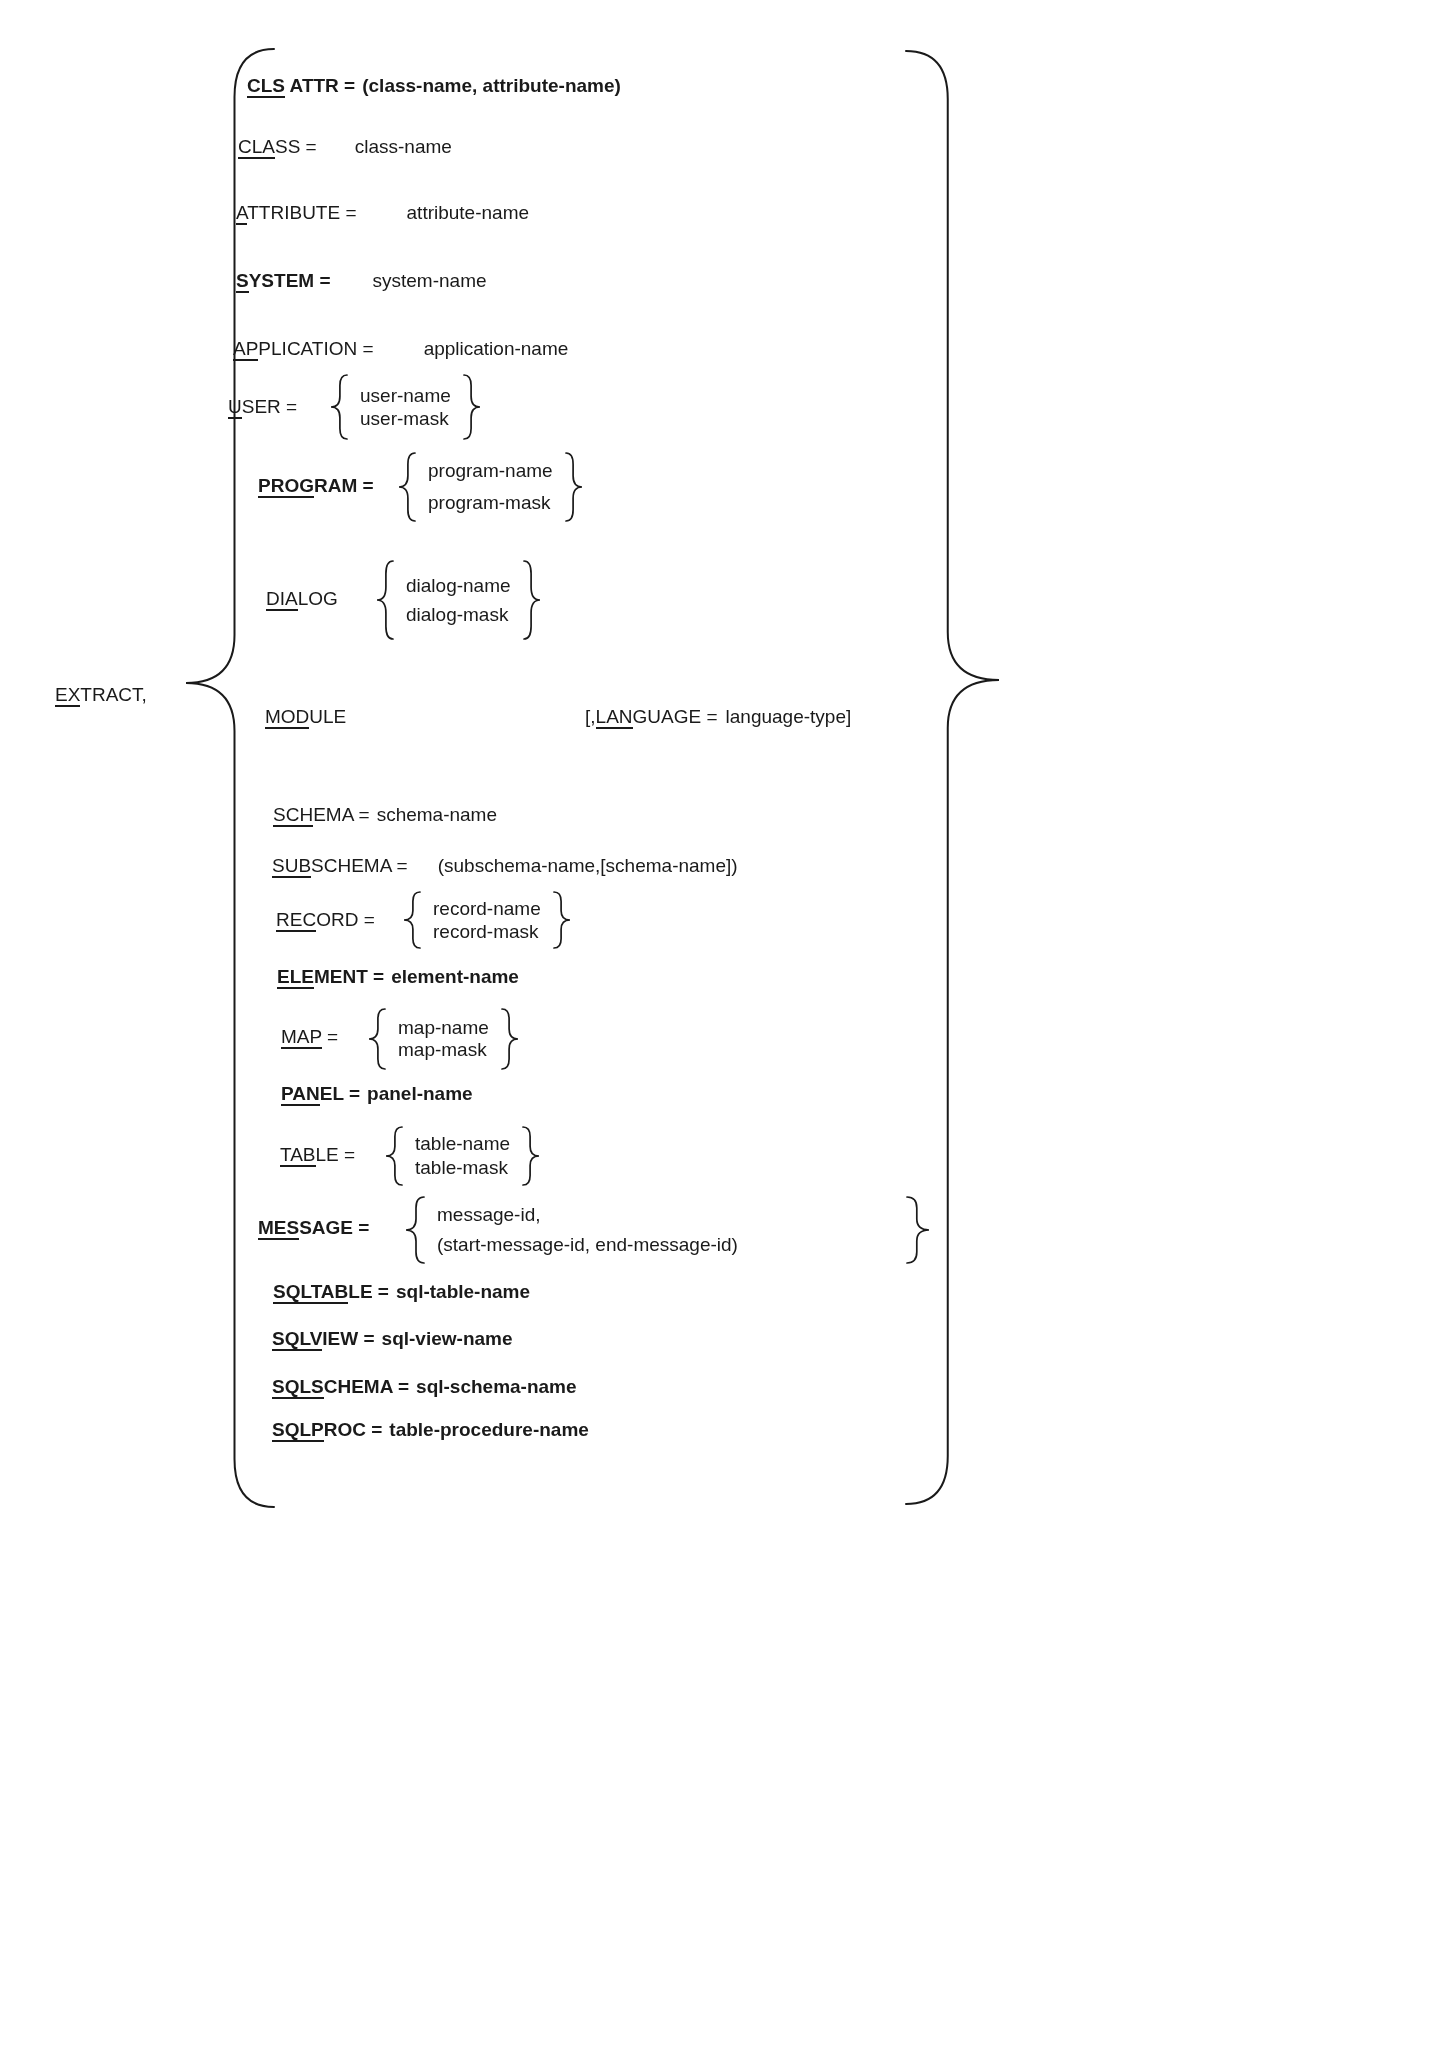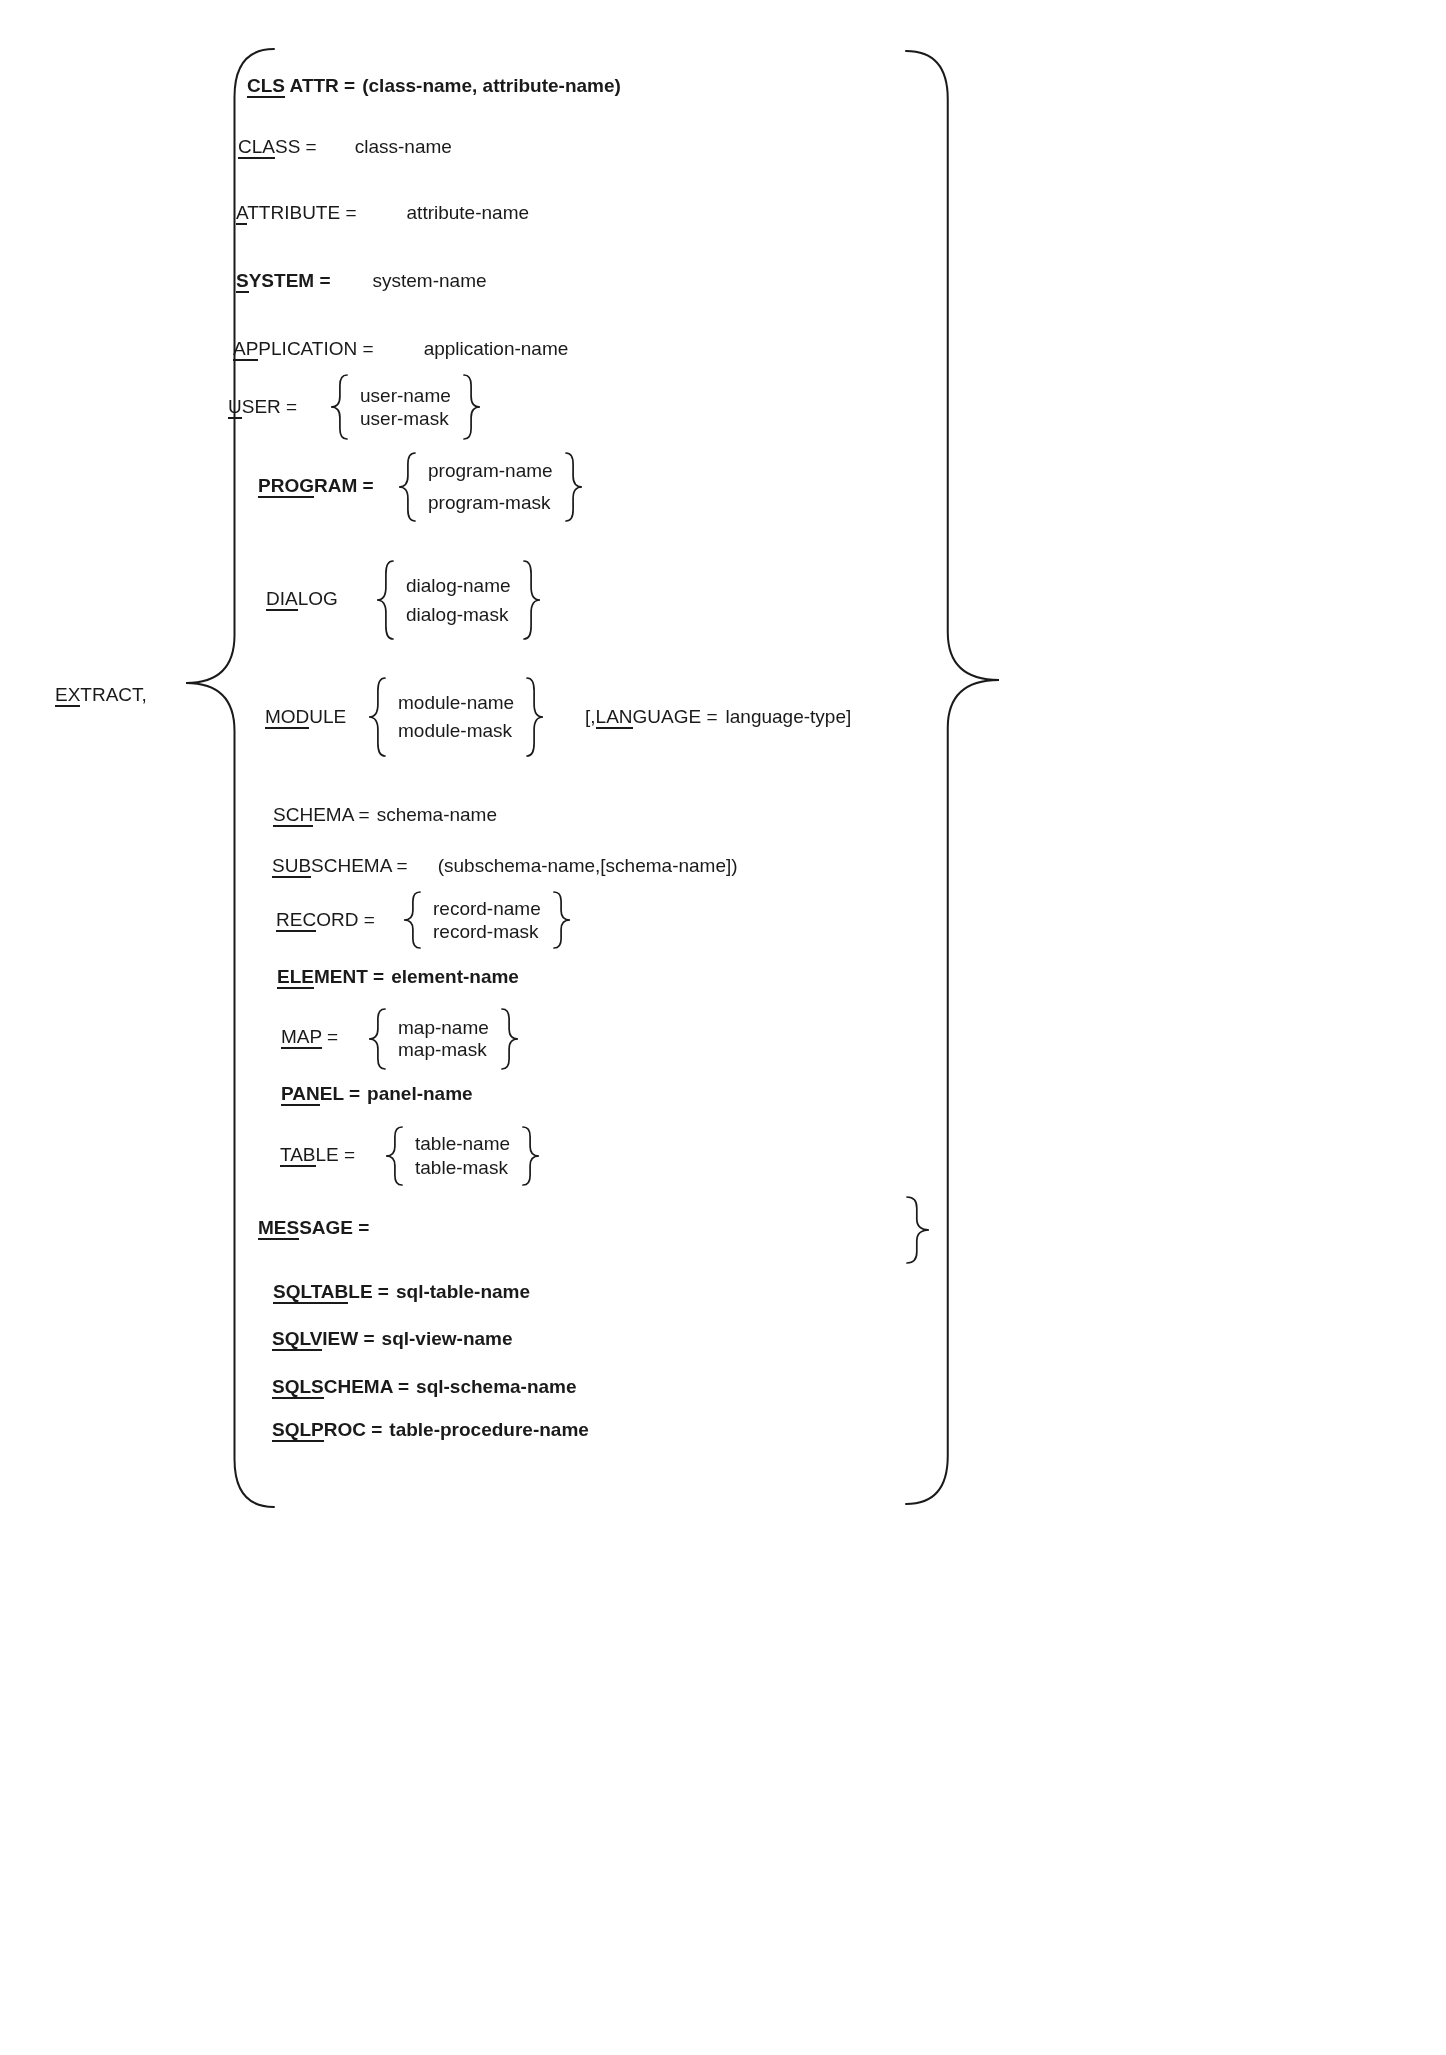--- a/index.html
+++ b/index.html
@@ -117,36 +117,20 @@
     <span class="brace" style="width:18px">
         <svg class="bsvg" viewBox="0 0 18 80">
           <path d="M 1 1 Q 8.1 1 8.1 13.8 L 8.1 27.2 Q 8.1 40 17 40 Q 8.1 40 8.1 52.8 L 8.1 66.2 Q 8.1 79 1 79" fill="none" stroke="#1a1a1a" stroke-width="1.7" stroke-linecap="round"></path>
         </svg>
       </span>
   </div>
 
   <div class="abs" style="left:265px;top:706px">
     <span><span class="u">MOD</span><span>ULE</span></span>
   </div>
-  <div class="grp" style="left:368px;top:677px;height:80px">
-    <span class="brace" style="width:18px">
-        <svg class="bsvg" viewBox="0 0 18 80">
-          <path d="M 17 1 Q 9.9 1 9.9 13.8 L 9.9 27.2 Q 9.9 40 1 40 Q 9.9 40 9.9 52.8 L 9.9 66.2 Q 9.9 79 17 79" fill="none" stroke="#1a1a1a" stroke-width="1.7" stroke-linecap="round"></path>
-        </svg>
-      </span>
-    <div class="col" style="line-height:28px">
-      <span>module-name</span>
-      <span>module-mask</span>
-    </div>
-    <span class="brace" style="width:18px">
-        <svg class="bsvg" viewBox="0 0 18 80">
-          <path d="M 1 1 Q 8.1 1 8.1 13.8 L 8.1 27.2 Q 8.1 40 17 40 Q 8.1 40 8.1 52.8 L 8.1 66.2 Q 8.1 79 1 79" fill="none" stroke="#1a1a1a" stroke-width="1.7" stroke-linecap="round"></path>
-        </svg>
-      </span>
-  </div>
   <div class="abs" style="left:585px;top:706px">
     <span>[,</span><span class="u">LAN</span><span>GUAGE =</span><span style="margin-left:8px">language-type]</span>
   </div>
 
   <div class="abs" style="left:273px;top:804px">
     <span><span class="u">SCH</span><span>EMA =</span></span><span style="margin-left:7px">schema-name</span>
   </div>
 
   <div class="abs" style="left:272px;top:855px">
     <span><span class="u">SUB</span><span>SCHEMA =</span></span><span style="margin-left:30px">(subschema-name,[schema-name])</span>
@@ -215,20 +199,31 @@
     </div>
     <span class="brace" style="width:18px">
         <svg class="bsvg" viewBox="0 0 18 60">
           <path d="M 1 1 Q 8.1 1 8.1 10.6 L 8.1 20.4 Q 8.1 30 17 30 Q 8.1 30 8.1 39.6 L 8.1 49.4 Q 8.1 59 1 59" fill="none" stroke="#1a1a1a" stroke-width="1.7" stroke-linecap="round"></path>
         </svg>
       </span>
   </div>
 
   <div class="abs" style="left:258px;top:1217px">
     <span class="b"><span class="u">MES</span><span>SAGE =</span></span>
+  </div>
+  <div class="grp" style="left:405px;top:1196px;height:68px">
+    <span class="brace" style="width:20px">
+        <svg class="bsvg" viewBox="0 0 20 68">
+          <path d="M 19 1 Q 11 1 11 11.88 L 11 23.119999999999997 Q 11 34 1 34 Q 11 34 11 44.88 L 11 56.12 Q 11 67 19 67" fill="none" stroke="#1a1a1a" stroke-width="1.7" stroke-linecap="round"></path>
+        </svg>
+      </span>
+    <div class="col" style="line-height:30px">
+      <span>message-id,</span>
+      <span>(start-message-id, end-message-id)</span>
+    </div>
   </div>
   <span class="brace abs" style="left:906px;top:1196px;width:24px;height:68px">
       <svg class="bsvg" viewBox="0 0 24 68">
         <path d="M 1 1 Q 10.8 1 10.8 11.88 L 10.8 23.119999999999997 Q 10.8 34 23 34 Q 10.8 34 10.8 44.88 L 10.8 56.12 Q 10.8 67 1 67" fill="none" stroke="#1a1a1a" stroke-width="1.7" stroke-linecap="round"></path>
       </svg>
     </span>
 
   <div class="abs b" style="left:273px;top:1281px">
     <span><span class="u">SQLTAB</span><span>LE =</span></span><span style="margin-left:7px">sql-table-name</span>
   </div>

